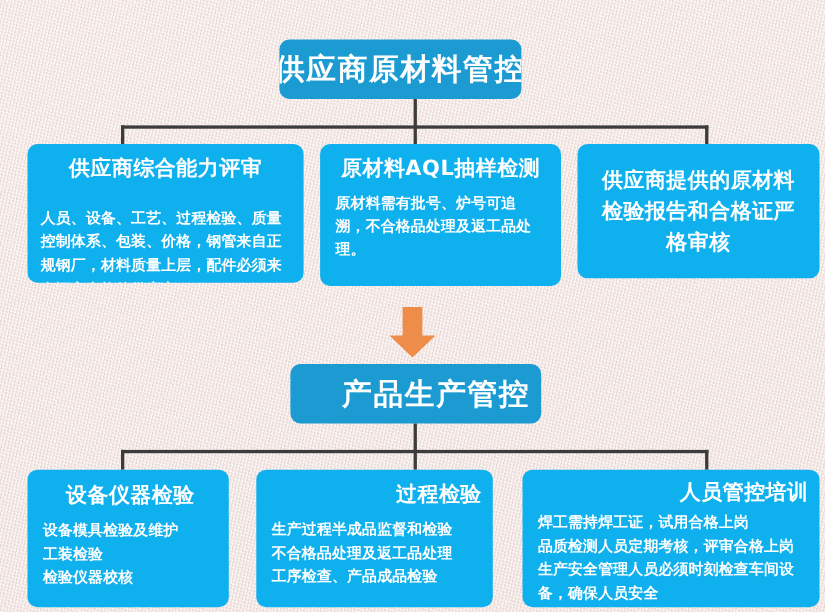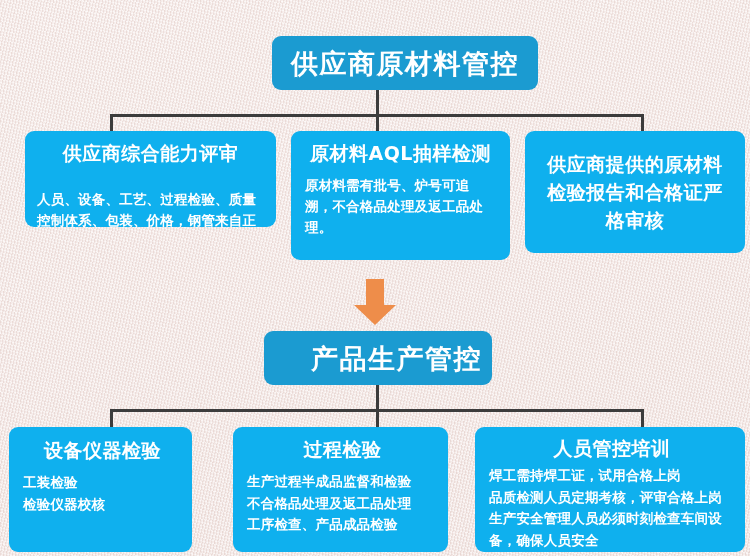--- a/index.html
+++ b/index.html
@@ -75,21 +75,21 @@
   }
 
   .card-title {
     font-size: 19px;
     font-weight: 700;
     color: #ffffff;
     line-height: 1.25;
     letter-spacing: 0.5px;
   }
   .card-title.center { text-align: center; }
-  .card-title.left   { text-align: center; }
+  .card-title.left   { text-align: right; }
 
   .card-body {
     font-size: 13.5px;
     font-weight: 700;
     color: #ffffff;
     line-height: 1.58;
     letter-spacing: 0.2px;
   }
   .card-body.left   { text-align: left; }
 
@@ -118,31 +118,31 @@
     width: 44px;
     height: 46px;
   }
   .arrow-wrap svg { display: block; }
 </style>
 </head>
 <body>
 
 <div class="canvas">
 
-  <div class="box box-head" style="left:272px; top:36px; width:266px; height:54px;">
+  <div class="box box-head" style="left:254px; top:36px; width:220px; height:54px;">
     <div class="head-title">供应商原材料管控</div>
   </div>
 
   <div class="conn conn-v" style="left:376px; top:90px; width:3px; height:26px;"></div>
   <div class="conn conn-h" style="left:110px; top:114px; width:534px; height:3px;"></div>
   <div class="conn conn-v" style="left:110px; top:114px; width:3px; height:17px;"></div>
   <div class="conn conn-v" style="left:376px; top:114px; width:3px; height:17px;"></div>
   <div class="conn conn-v" style="left:641px; top:114px; width:3px; height:17px;"></div>
 
-  <div class="box box-sub" style="left:25px; top:131px; width:251px; height:96px; padding:11px 12px 0 12px;">
+  <div class="box box-sub" style="left:25px; top:131px; width:251px; height:126px; padding:11px 12px 0 12px;">
     <div class="card-title center">供应商综合能力评审</div>
     <div class="card-body left" style="margin-top:23px;">人员、设备、工艺、过程检验、质量控制体系、包装、价格，钢管来自正规钢厂，材料质量上层，配件必须来自评审合格的供应商。</div>
   </div>
 
   <div class="box box-sub" style="left:291px; top:131px; width:219px; height:129px; padding:11px 14px 0 14px;">
     <div class="card-title center">原材料AQL抽样检测</div>
     <div class="card-body left" style="margin-top:9px;">原材料需有批号、炉号可追溯，不合格品处理及返工品处理。</div>
   </div>
 
   <div class="box box-sub" style="left:525px; top:131px; width:220px; height:122px; display:flex; align-items:center; justify-content:flex-start; padding:0 16px;">
@@ -158,23 +158,24 @@
   <div class="box box-head" style="left:264px; top:331px; width:228px; height:54px;padding-left:37px;">
     <div class="head-title">产品生产管控</div>
   </div>
 
   <div class="conn conn-v" style="left:376px; top:385px; width:3px; height:26px;"></div>
   <div class="conn conn-h" style="left:110px; top:409px; width:534px; height:3px;"></div>
   <div class="conn conn-v" style="left:110px; top:409px; width:3px; height:18px;"></div>
   <div class="conn conn-v" style="left:376px; top:409px; width:3px; height:18px;"></div>
   <div class="conn conn-v" style="left:641px; top:409px; width:3px; height:18px;"></div>
 
-  <div class="box box-sub" style="left:9px; top:427px; width:183px; height:125px; padding:12px 10px 0 14px;">
+  <div class="box box-sub" style="left:25px; top:427px; width:183px; height:125px; padding:12px 10px 0 14px;">
     <div class="card-title center">设备仪器检验</div>
     <div class="card-lines" style="margin-top:9px;">
+      <div>设备模具检验及维护</div>
       <div>工装检验</div>
       <div>检验仪器校核</div>
     </div>
   </div>
 
   <div class="box box-sub" style="left:233px; top:427px; width:215px; height:125px; padding:11px 10px 0 14px;">
     <div class="card-title left">过程检验</div>
     <div class="card-lines" style="margin-top:9px;">
       <div>生产过程半成品监督和检验</div>
       <div>不合格品处理及返工品处理</div>

